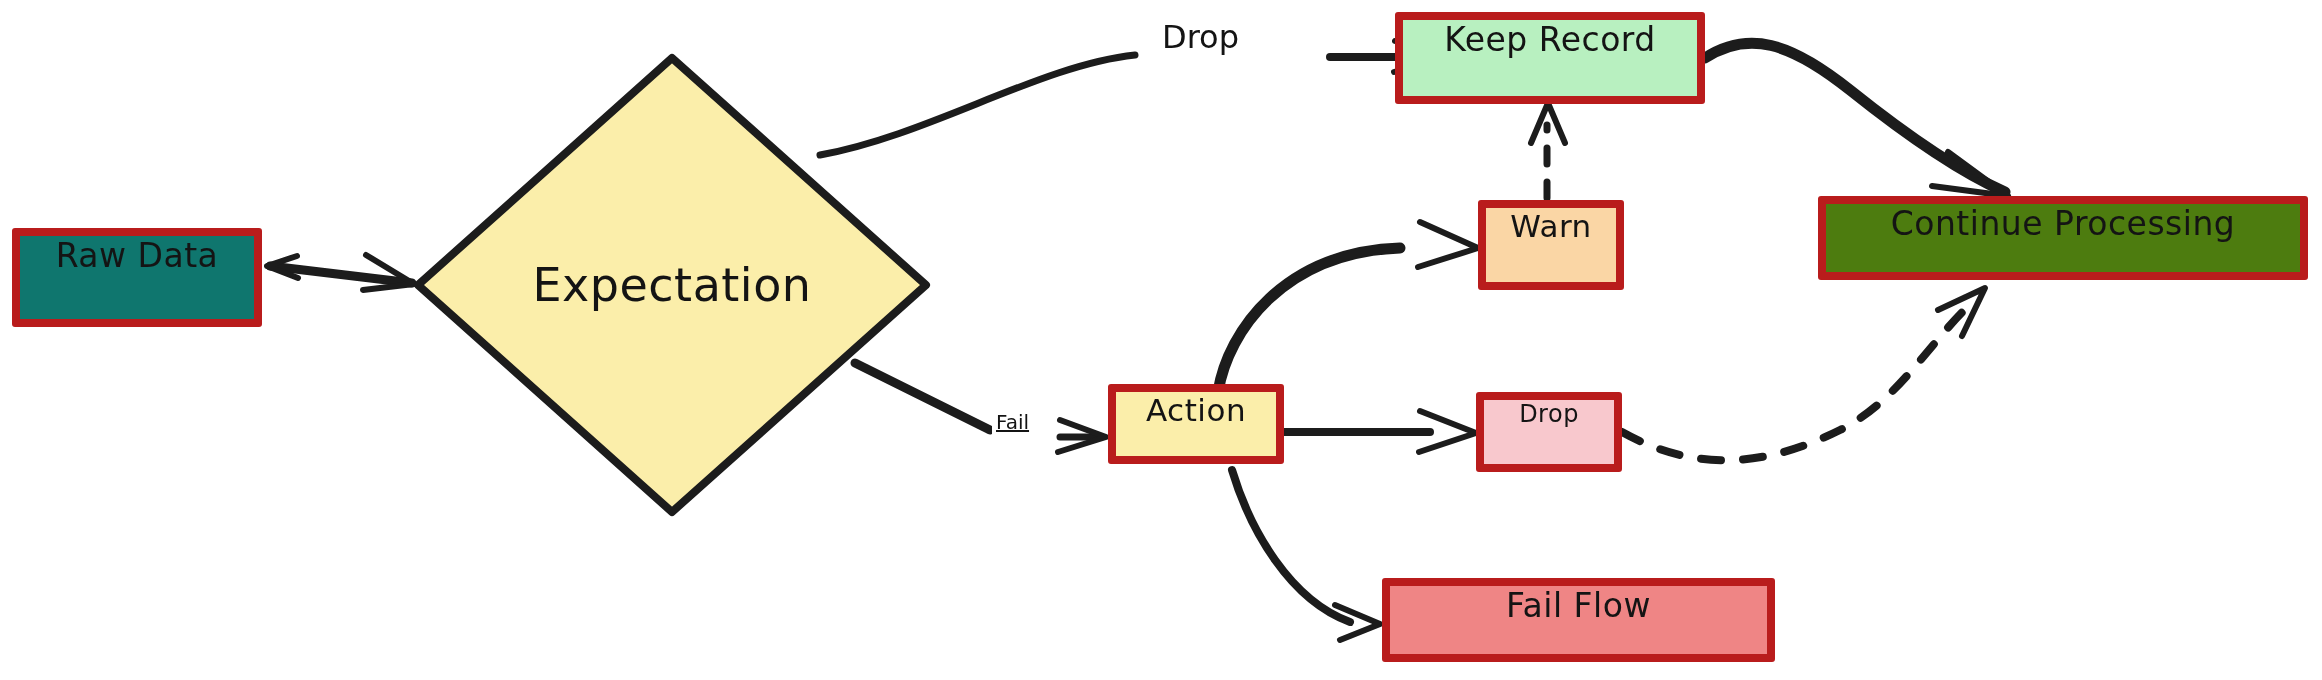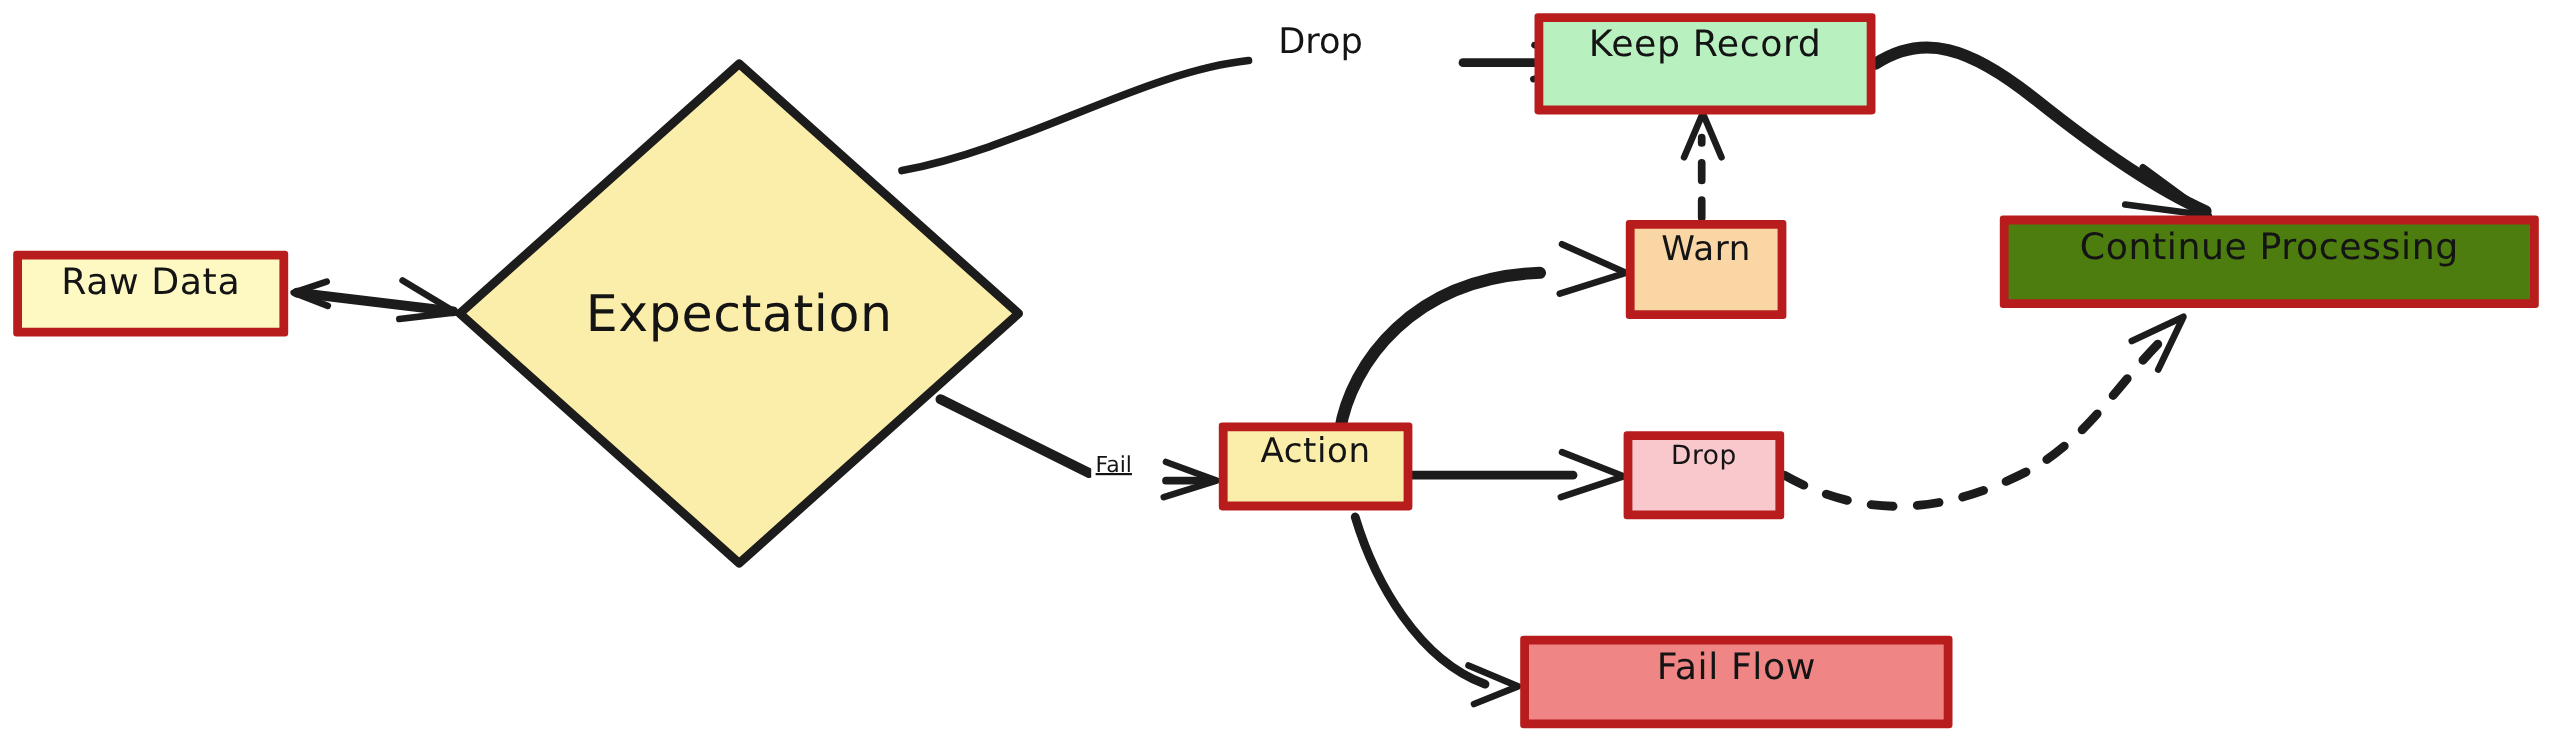--- a/index.html
+++ b/index.html
@@ -141,21 +141,21 @@
       <path class="arrow-head" d="M 1948 152 L 2008 196 L 1932 186" stroke-width="9"></path>
     </g>
 
     <g>
       <path class="edge-path" d="M 1622 432 C 1690 470, 1760 470, 1840 430 C 1900 400, 1930 340, 1975 300" stroke-width="8" stroke-dasharray="20 22"></path>
       <path class="arrow-head" d="M 1938 310 L 1985 288 L 1962 336" stroke-width="8"></path>
     </g>
 
   </svg>
 
-  <div class="node" style="left:12px; top:228px; width:250px; height:78px; background:#fef9c3;">
+  <div class="node" style="left:12px; top:228px; width:250px; height:99px; background:#0f766e;">
     <span class="node-label" style="font-size:33px;">Raw Data</span>
   </div>
 
   <div class="diamond-wrap" style="left:412px; top:52px; width:520px; height:466px;">
     <svg class="diamond-shape" viewBox="0 0 520 466" xmlns="http://www.w3.org/2000/svg">
       <polygon points="260,6 514,233 260,460 6,233" fill="#fbeeaa" stroke="#1c1c1c" stroke-width="8" stroke-linejoin="round"></polygon>
     </svg>
     <div class="diamond-label" style="font-size:46px;">Expectation</div>
   </div>
 

